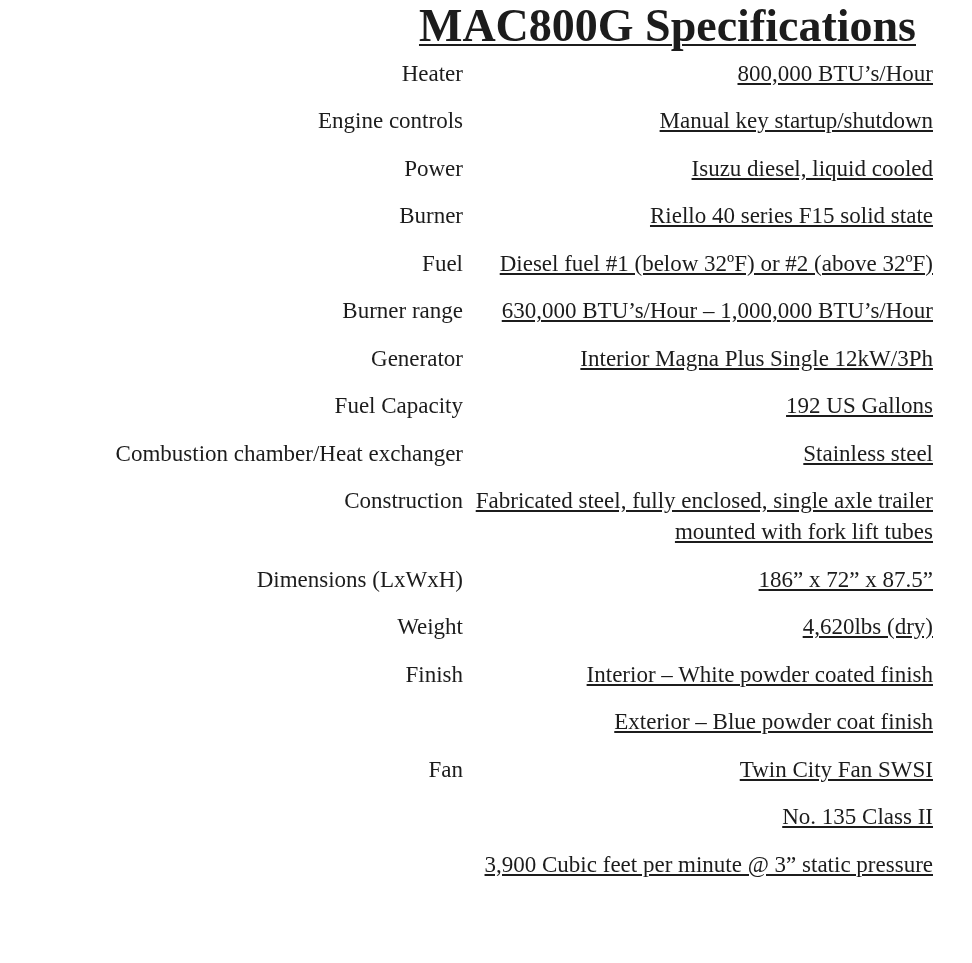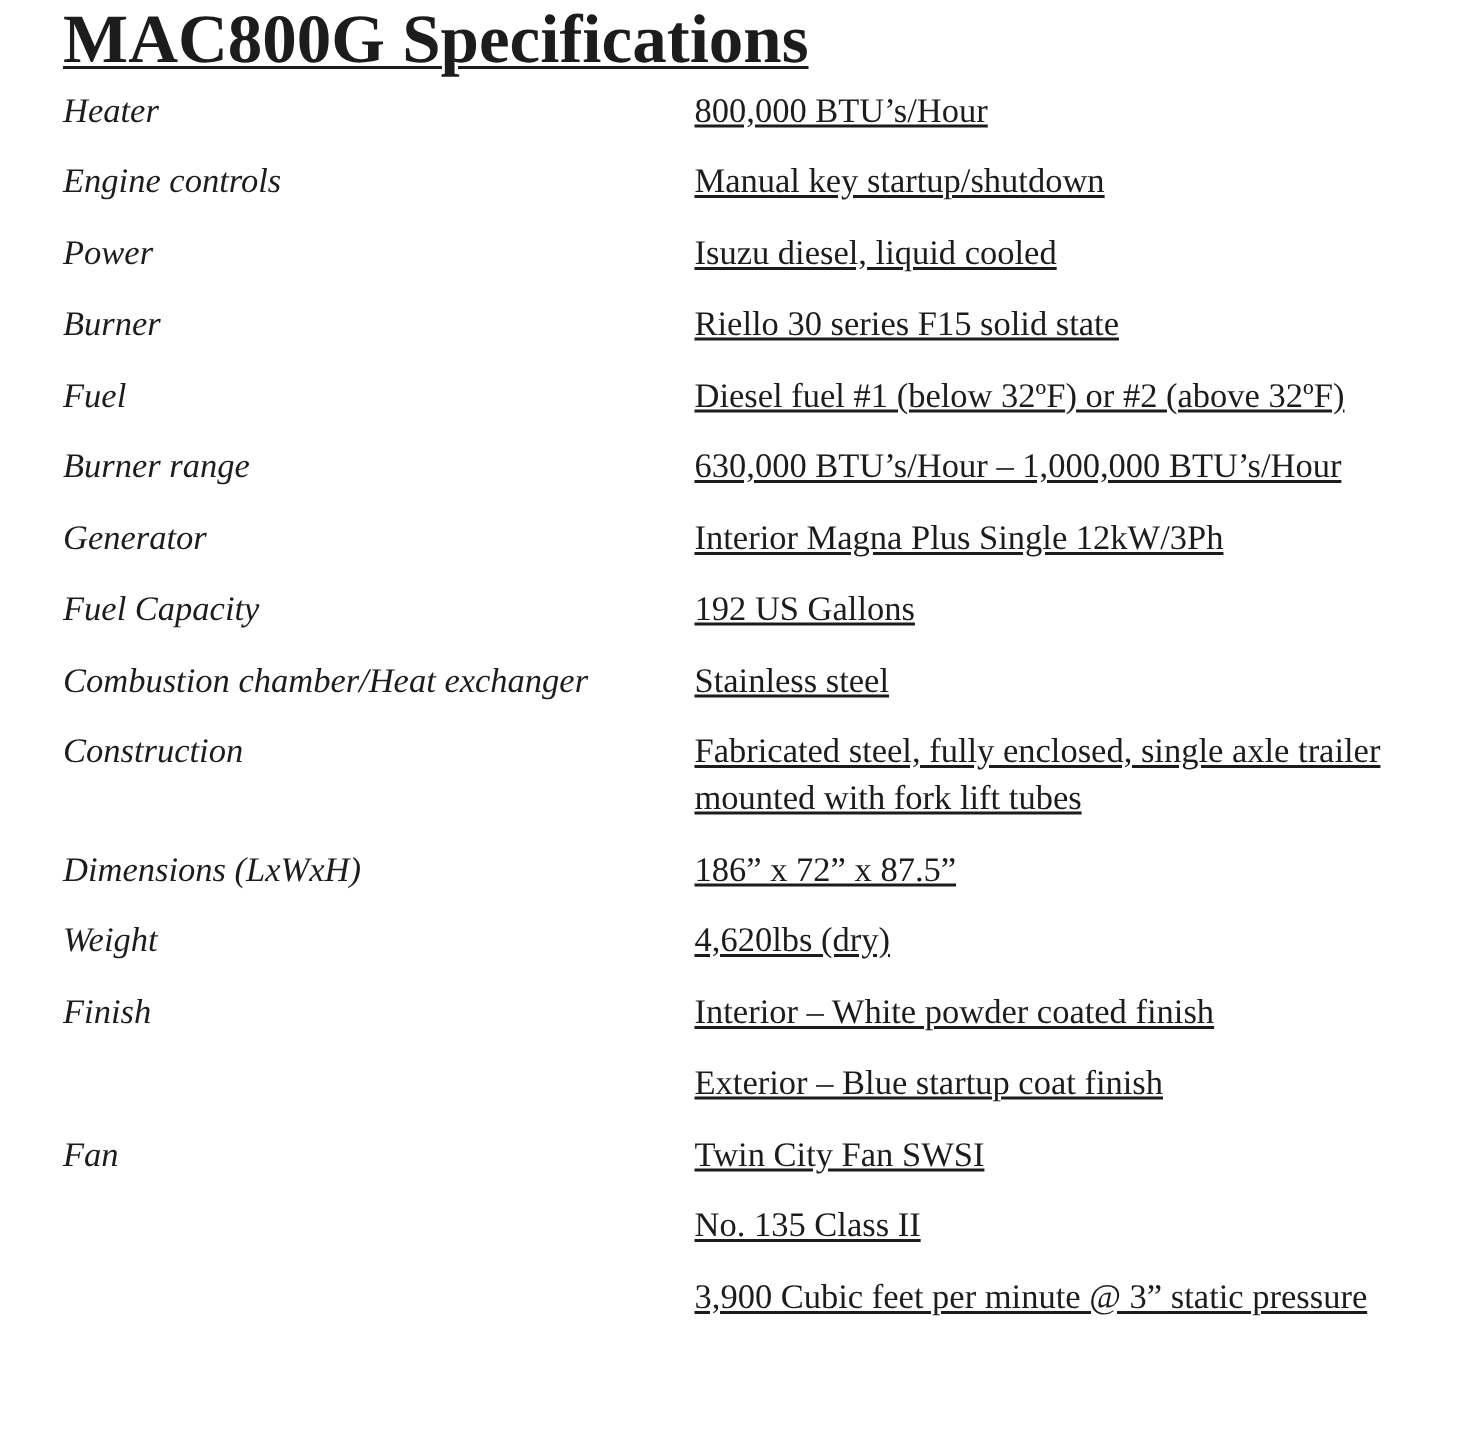--- a/index.html
+++ b/index.html
@@ -14,20 +14,21 @@
     font-family: "Liberation Serif", "DejaVu Serif", serif;
     font-size: 23px;
     color: #1c1c1c;
     -webkit-font-smoothing: antialiased;
   }
   .doc {
     box-sizing: border-box;
     width: 952px;
     height: 963px;
     padding: 10px 36px 0 42px;
+    text-align: right;
   }
   .doc-title {
     font-weight: bold;
     text-decoration: underline;
     text-decoration-thickness: 2px;
     text-underline-offset: 3px;
     line-height: 31px;
     margin: 0 0 16.5px 0;
   }
   .spec-table {
@@ -35,21 +36,20 @@
   }
   .row {
     display: flex;
     align-items: flex-start;
   }
   .cell-label {
     width: 421px;
     flex: 0 0 421px;
     line-height: 31px;
     margin: 0 0 16.5px 0;
-    font-style: italic;
   }
   .cell-value {
     width: 470px;
     flex: 0 0 470px;
   }
   .cell-value p {
     margin: 0 0 16.5px 0;
     line-height: 31px;
     text-decoration: underline;
   }
@@ -81,21 +81,21 @@
     <div class="row">
       <div class="cell-label">Power</div>
       <div class="cell-value">
         <p>Isuzu diesel, liquid cooled</p>
       </div>
     </div>
 
     <div class="row">
       <div class="cell-label">Burner</div>
       <div class="cell-value">
-        <p>Riello 30 series F15 solid state</p>
+        <p>Riello 40 series F15 solid state</p>
       </div>
     </div>
 
     <div class="row">
       <div class="cell-label">Fuel</div>
       <div class="cell-value">
         <p>Diesel fuel #1 (below 32ºF) or #2 (above 32ºF)</p>
       </div>
     </div>
 
@@ -145,21 +145,21 @@
       <div class="cell-label">Weight</div>
       <div class="cell-value">
         <p>4,620lbs (dry)</p>
       </div>
     </div>
 
     <div class="row">
       <div class="cell-label">Finish</div>
       <div class="cell-value">
         <p>Interior – White powder coated finish</p>
-        <p>Exterior – Blue startup coat finish</p>
+        <p>Exterior – Blue powder coat finish</p>
       </div>
     </div>
 
     <div class="row">
       <div class="cell-label">Fan</div>
       <div class="cell-value">
         <p>Twin City Fan SWSI</p>
         <p>No. 135 Class II</p>
         <p>3,900 Cubic feet per minute @ 3” static pressure</p>
       </div>

